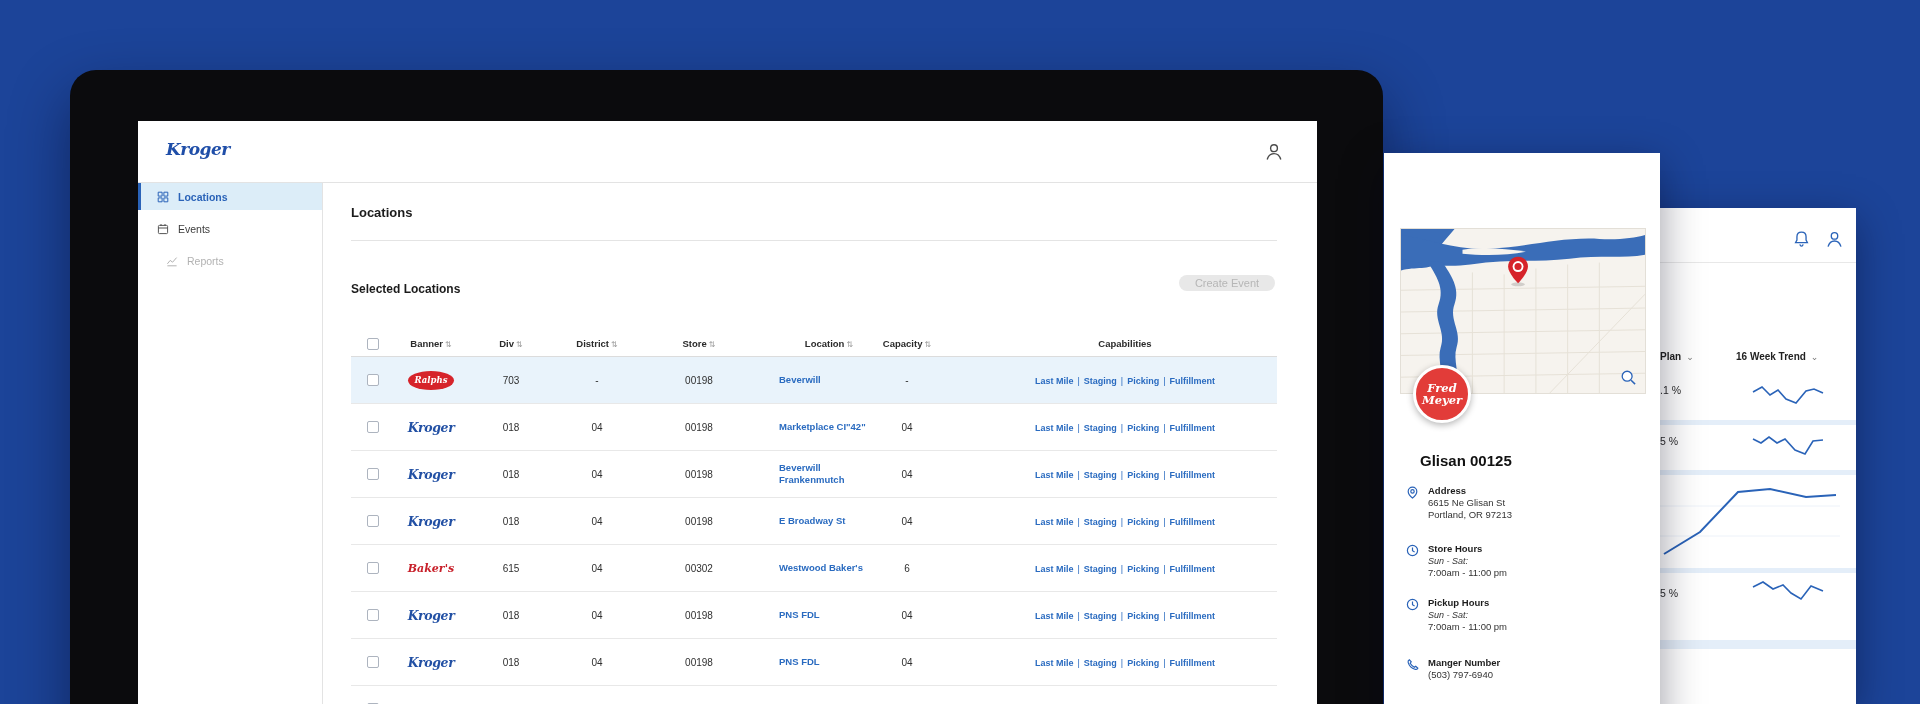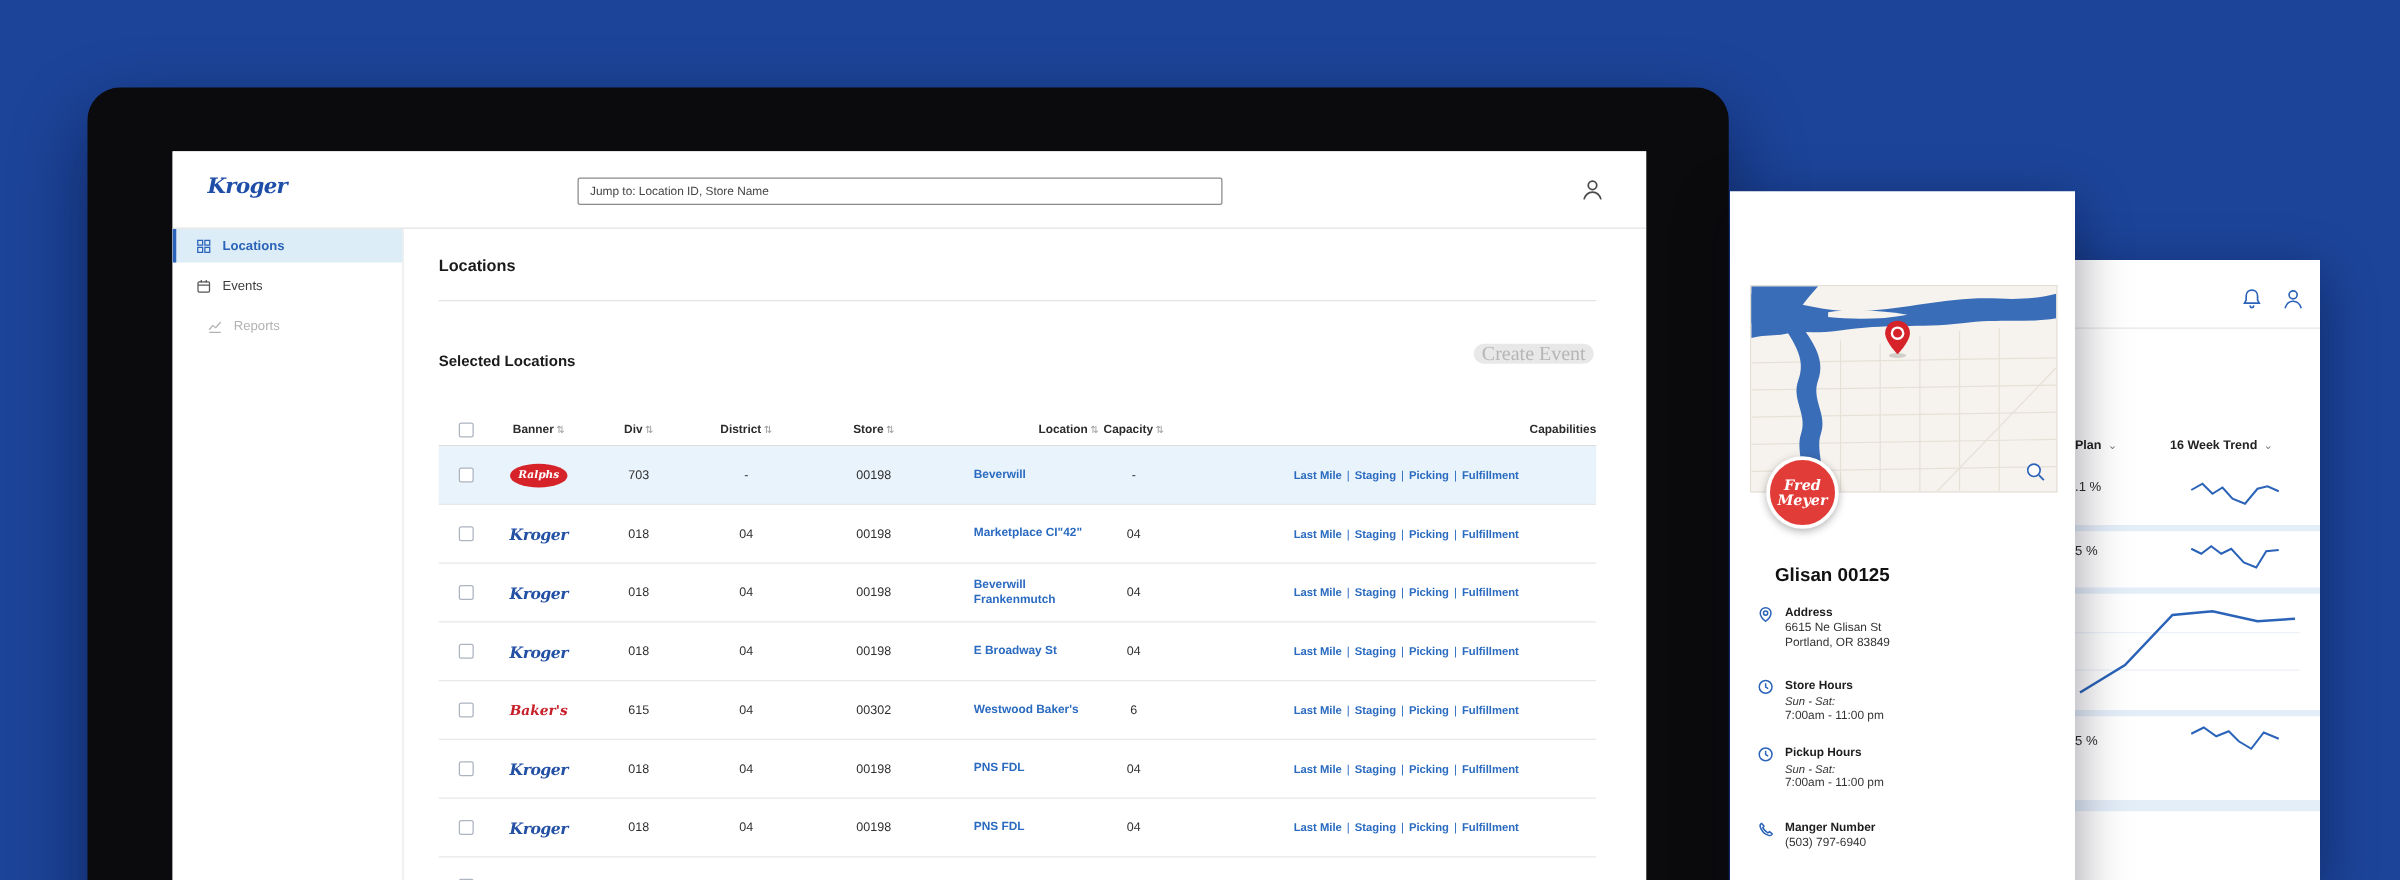--- a/index.html
+++ b/index.html
@@ -30,30 +30,30 @@
   .side-item.active { background:#dcedf8; color:#2a63b8; font-weight:bold; }
   .side-item.active::before { content:""; position:absolute; left:0; top:0; bottom:0; width:3px; background:#2a63b8; }
   .side-item.disabled { color:#b2b2b2;padding-left:28px; }
 
   
   .main { position:absolute; left:185px; top:62px; right:0; bottom:0; background:#fff; }
   .page-title { position:absolute; left:28px; top:22px; font-size:13px; font-weight:bold; color:#1b1b1b; }
   .title-rule { position:absolute; left:28px; top:57px; width:926px; height:1px; background:#e4e4e4; }
   .section-title { position:absolute; left:28px; top:99px; font-size:12px; font-weight:bold; color:#1b1b1b; }
   .create-event-btn { position:absolute; left:856px; top:92px; width:96px; height:16px; border:none; border-radius:14px;
-                      background:#e8e8e8; color:#b6b6b6; font-size:16px; font-family:Liberation Serif, serif; }
+                      background:#e8e8e8; color:#b6b6b6; font-size:11px; font-family:Liberation Sans, sans-serif; }
 
   
   .table { position:absolute; left:28px; top:148px; width:926px; }
   .trow, .thead { display:grid; grid-template-columns:44px 72px 88px 84px 120px 120px 56px 1fr; align-items:center; }
   .thead { height:26px; border-bottom:1px solid #dcdcdc; }
   .trow { height:47px; border-bottom:1px solid #e8e8e8; }
   .trow.selected { background:#e9f3fb; }
   .th { font-size:9.5px; font-weight:bold; color:#2b2b2b; text-align:center; white-space:nowrap; }
-  .th.left { text-align:right; }
+  .th.left { text-align:center; }
   .th.pad-loc { padding-left:20px; } .th.pad-caps { padding-left:38px; }
   .sort { font-size:8px; color:#9a9a9a; margin-left:2px; font-weight:normal; }
   .cell { font-size:10px; color:#2f2f2f; text-align:center; }
   .cell.c-loc { text-align:left; padding-left:20px; }
   .cell.c-caps { text-align:center; padding-left:38px; white-space:nowrap; }
   .cb { display:inline-block; width:12px; height:12px; border:1px solid #adb4bf; border-radius:2px; background:#fff; cursor:pointer; vertical-align:middle; }
   .loc-link { color:#2a6bc0; font-weight:bold; font-size:9.5px; line-height:12px; display:inline-block; max-width:100px; cursor:pointer; }
   .cap-link { color:#2a6bc0; font-weight:bold; font-size:9px; cursor:pointer; }
   .cap-sep { color:#2a6bc0; font-size:9px; margin:0 4px; }
   .logo-kroger { font-family:"DejaVu Serif", serif; font-style:italic; font-weight:bold; font-size:12.5px; color:#2250a4; letter-spacing:-.4px; }
@@ -90,21 +90,20 @@
 </head>
 <body>
 
 <div class="stage">
 
   <div class="laptop">
     <div class="screen">
 
       <header class="app-header">
         <div class="kroger-wordmark">Kroger</div>
-        <input class="jump-input" placeholder="Jump to: Location ID, Store Name" style="">
         <span class="hdr-user">
           <svg width="20" height="20" viewBox="0 0 20 20" fill="none" stroke="#4a4a4a" stroke-width="1.4">
             <circle cx="10" cy="6.2" r="3.4"></circle>
               <path d="M3.2,17.5 C4.4,13.4 6.8,11.6 10,11.6 C13.2,11.6 15.6,13.4 16.8,17.5"></path>
           </svg>
         </span>
       </header>
 
       <aside class="sidebar">
         <div class="side-item active">
@@ -348,21 +347,21 @@
 
     <div class="d-item" style="top:332px;">
       <span class="d-icon">
         <svg width="13" height="13" viewBox="0 0 13 13" fill="none" stroke="#2a63b8" stroke-width="1.2">
           <path d="M6.5,1.2 C4.1,1.2 2.2,3.1 2.2,5.5 C2.2,8.6 6.5,12 6.5,12 C6.5,12 10.8,8.6 10.8,5.5 C10.8,3.1 8.9,1.2 6.5,1.2 Z"></path>
             <circle cx="6.5" cy="5.4" r="1.7"></circle>
         </svg>
       </span>
       <div class="d-label">Address</div>
       <div class="d-line">6615 Ne Glisan St</div>
-      <div class="d-line">Portland, OR 83849</div>
+      <div class="d-line">Portland, OR 97213</div>
     </div>
 
     <div class="d-item" style="top:390px;">
       <span class="d-icon">
         <svg width="13" height="13" viewBox="0 0 13 13" fill="none" stroke="#2a63b8" stroke-width="1.2">
           <circle cx="6.5" cy="6.5" r="5.1"></circle>
             <path d="M6.5,3.6 V6.7 L8.6,7.9"></path>
         </svg>
       </span>
       <div class="d-label">Store Hours</div>

